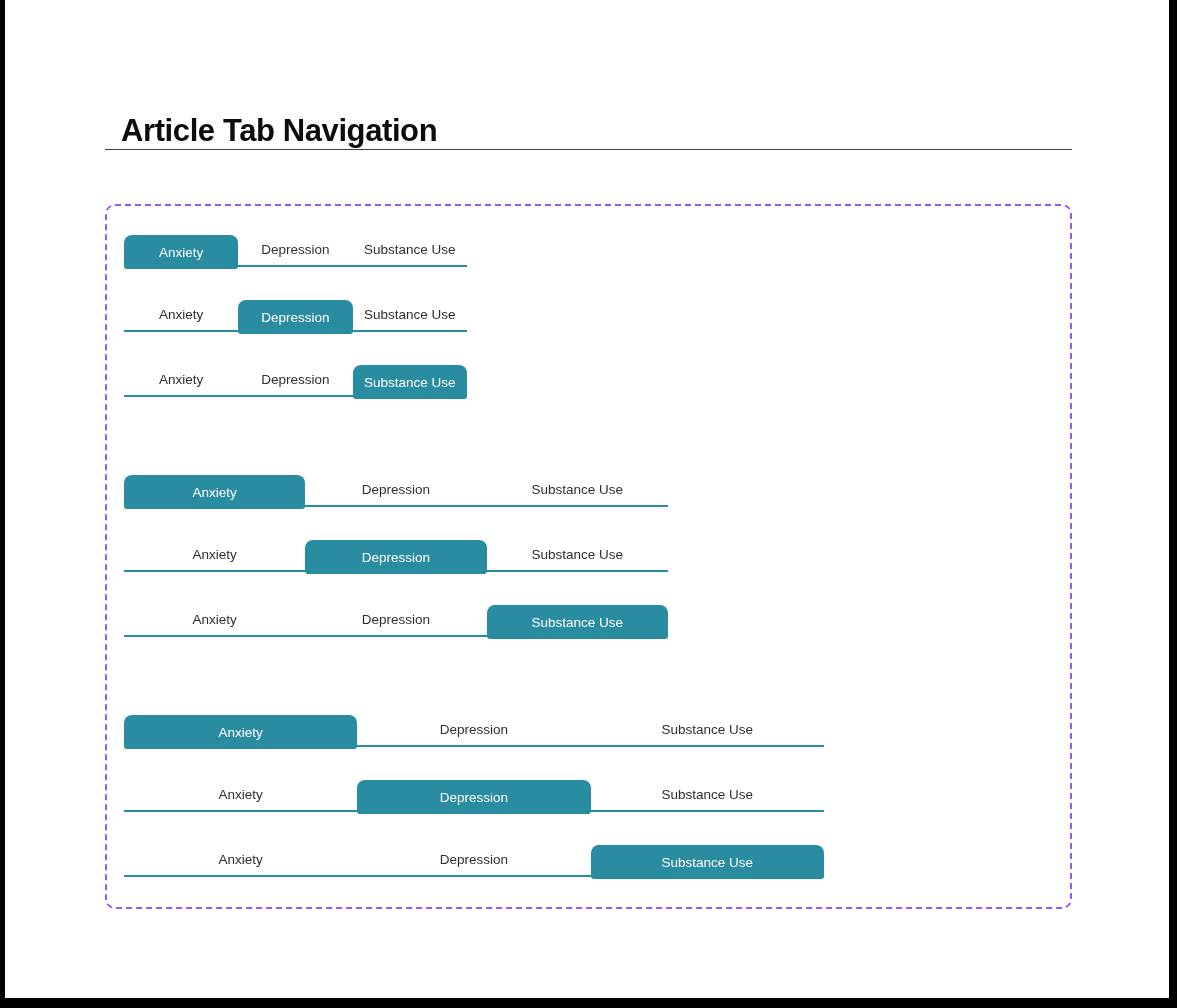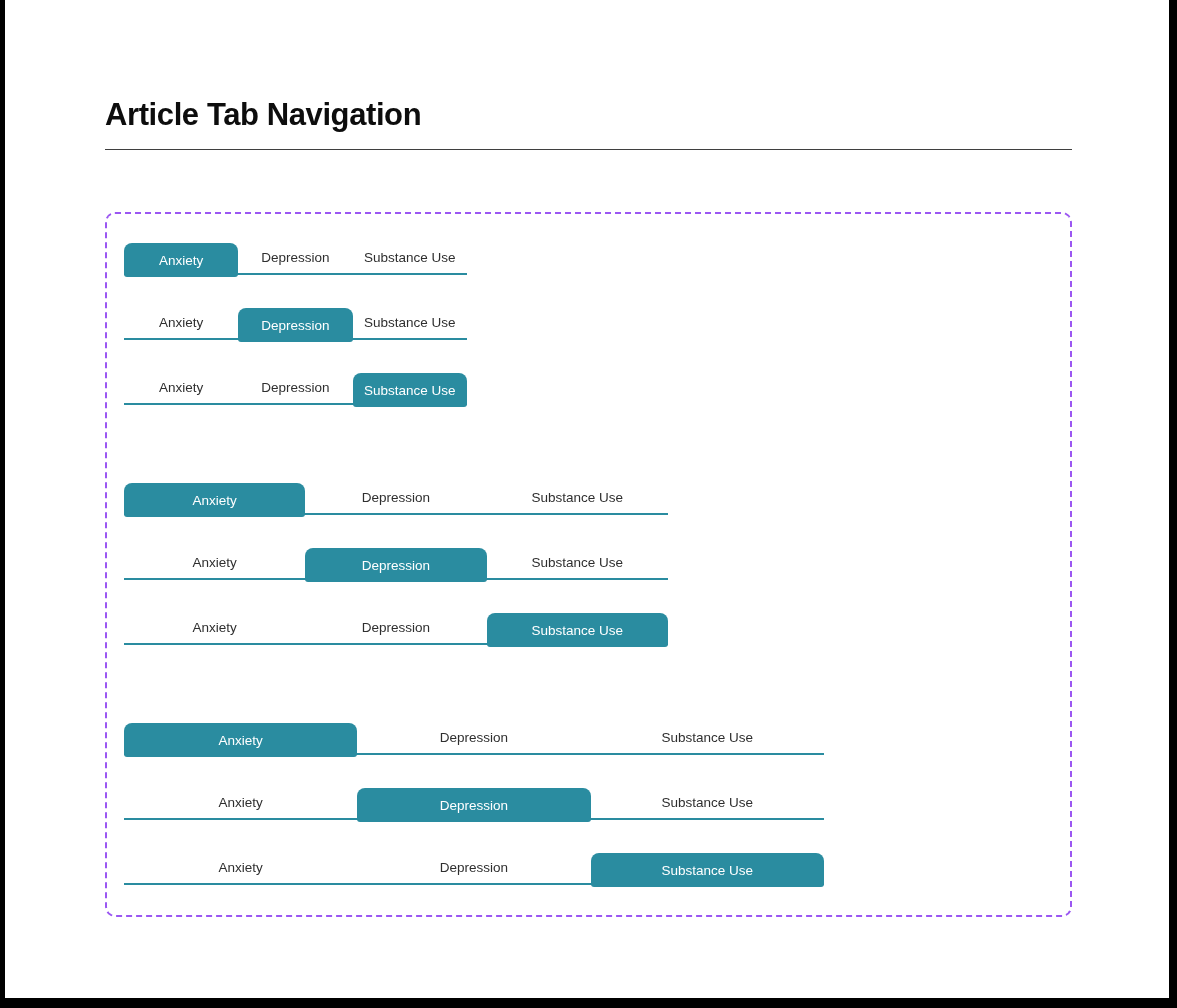--- a/index.html
+++ b/index.html
@@ -12,37 +12,37 @@
   }
   .page {
     position: absolute;
     left: 5px; top: 0; right: 8px; bottom: 10px;
     background: #ffffff;
     overflow: hidden;
   }
   .page-title {
     position: absolute;
     left: 100px; top: 97px;
-    margin: 0;
+    margin: 16px;
     font-size: 31px;
     font-weight: 800;
     letter-spacing: -0.4px;
     color: #0d0d0d;
   }
   .title-rule {
     position: absolute;
     left: 100px; top: 149px;
     width: 967px; height: 0;
     border: none;
     border-top: 1px solid #3f3f3f;
     margin: 0;
   }
   .demo-container {
     position: absolute;
-    left: 100px; top: 212px;
+    left: 100px; top: 204px;
     width: 967px; height: 705px;
     border: 2px dashed #9b57f2;
     border-radius: 10px;
     padding: 29px 0 30px 17px;
   }
   .tab-group { margin-bottom: 78px; }
   .tab-group:last-child { margin-bottom: 0; }
   .tab-group.g-small  { width: 343px; }
   .tab-group.g-medium { width: 544px; }
   .tab-group.g-large  { width: 700px; }

